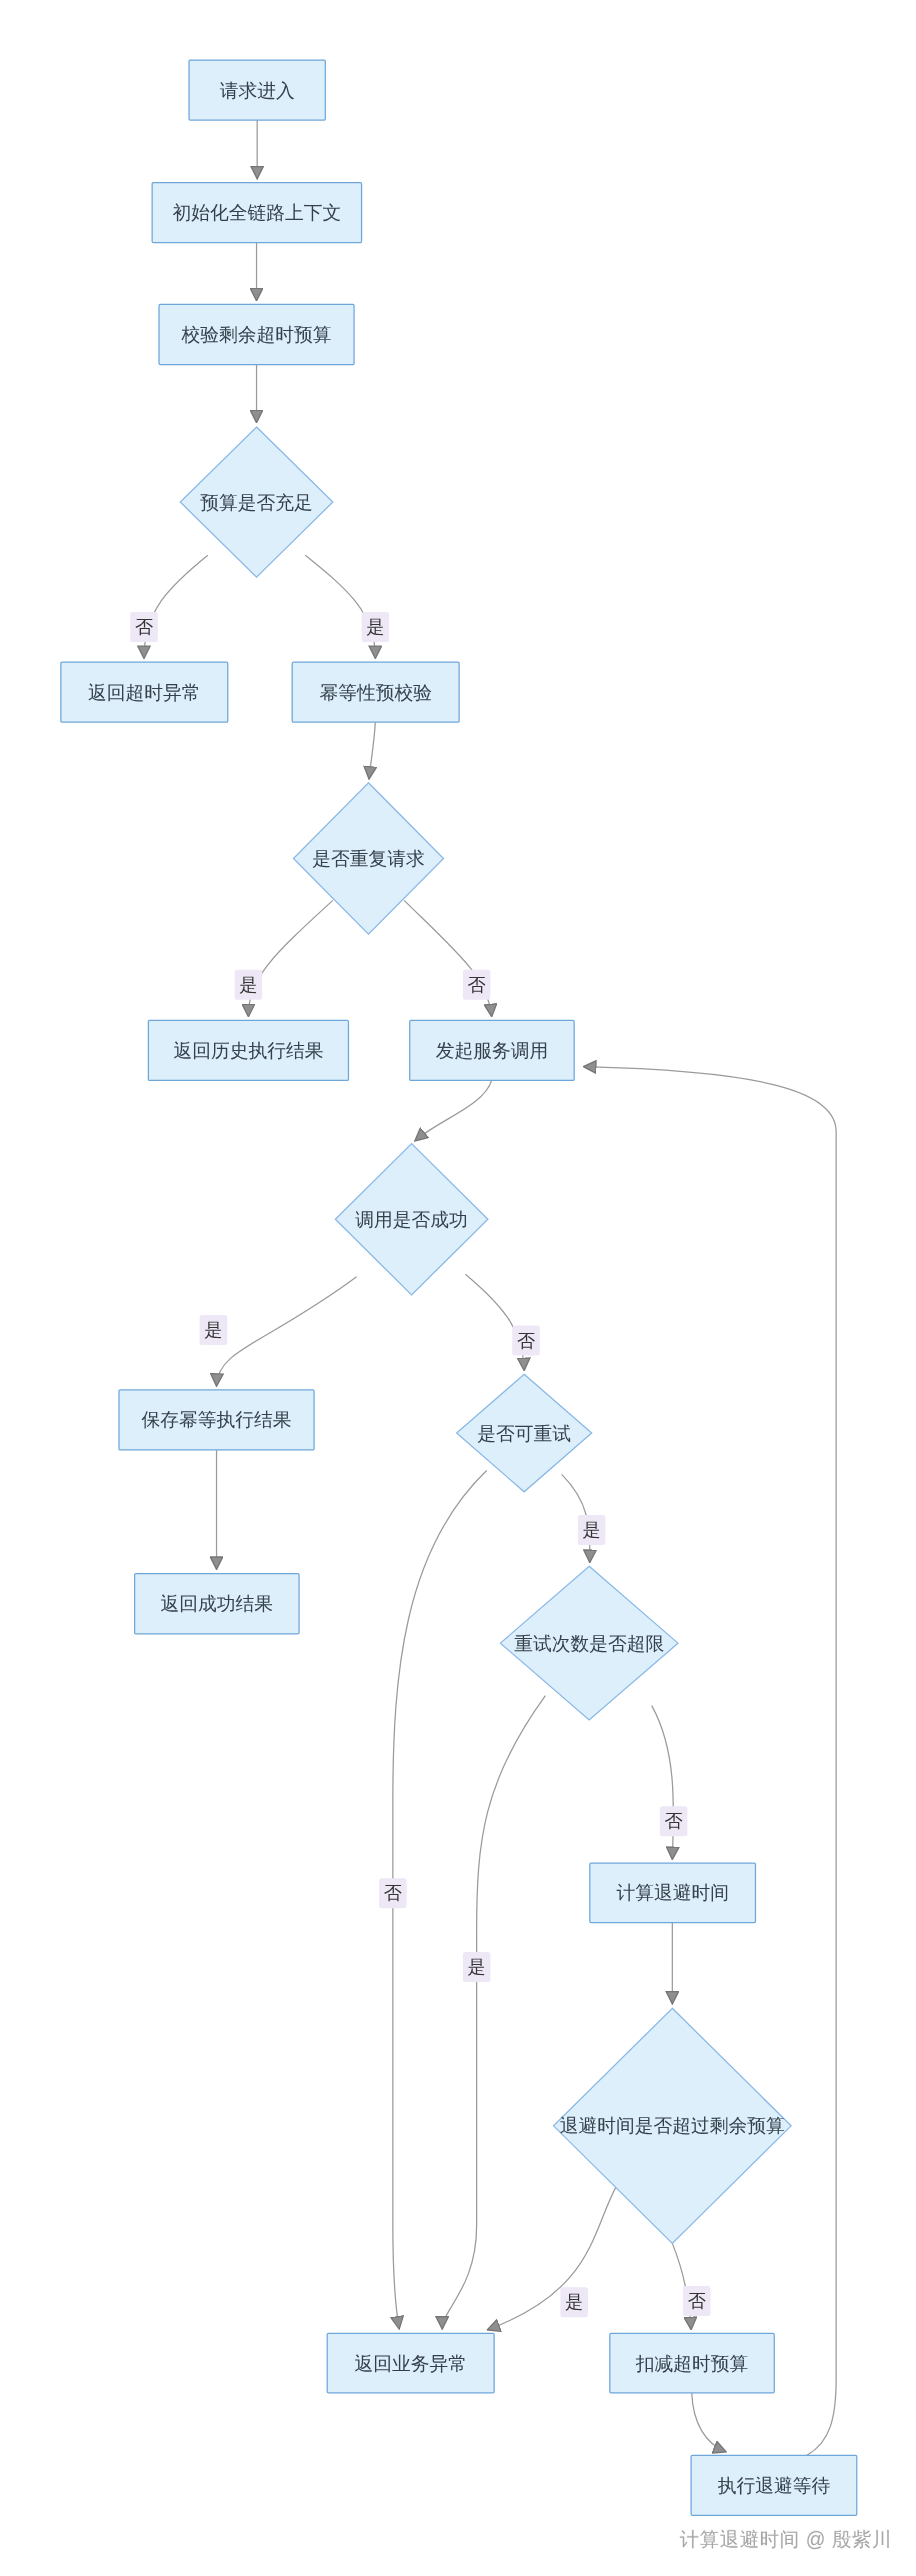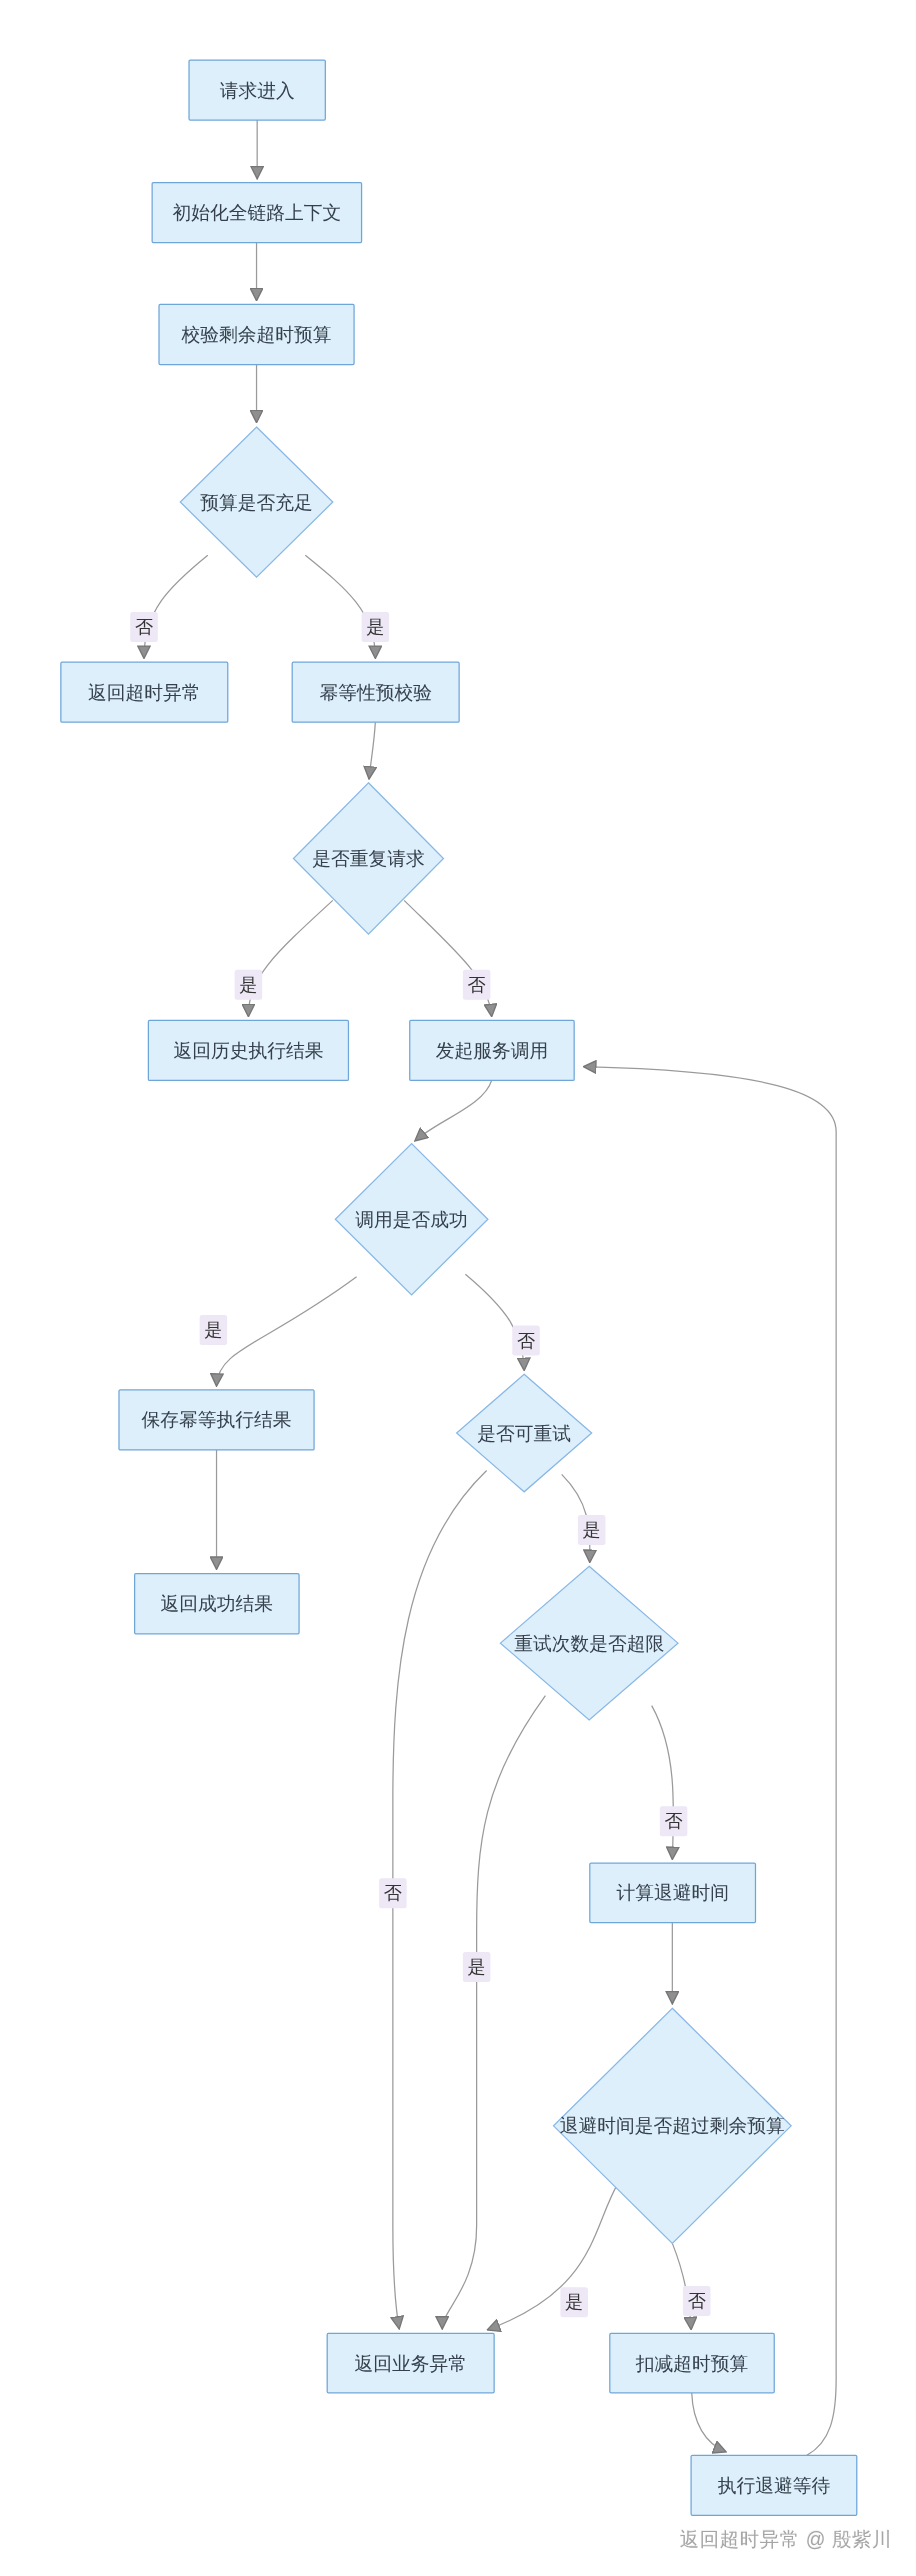--- a/index.html
+++ b/index.html
@@ -205,15 +205,15 @@
       </g>
       <g>
         <rect x="975" y="3732" width="263" height="95" rx="2" class="node-rect" fill="#dceffa" stroke="#6ea6da"></rect>
         <text x="1106.5" y="3779.5" class="node-label" fill="#35404c" dominant-baseline="central">扣减超时预算</text>
       </g>
       <g>
         <rect x="1105" y="3927" width="265" height="96" rx="2" class="node-rect" fill="#dceffa" stroke="#6ea6da"></rect>
         <text x="1237.5" y="3975" class="node-label" fill="#35404c" dominant-baseline="central">执行退避等待</text>
       </g>
     </svg>
-  <div id="watermark">返回超时异常 @ 殷紫川</div>
+  <div id="watermark">计算退避时间 @ 殷紫川</div>
 </div>
 
 
 </body></html>

